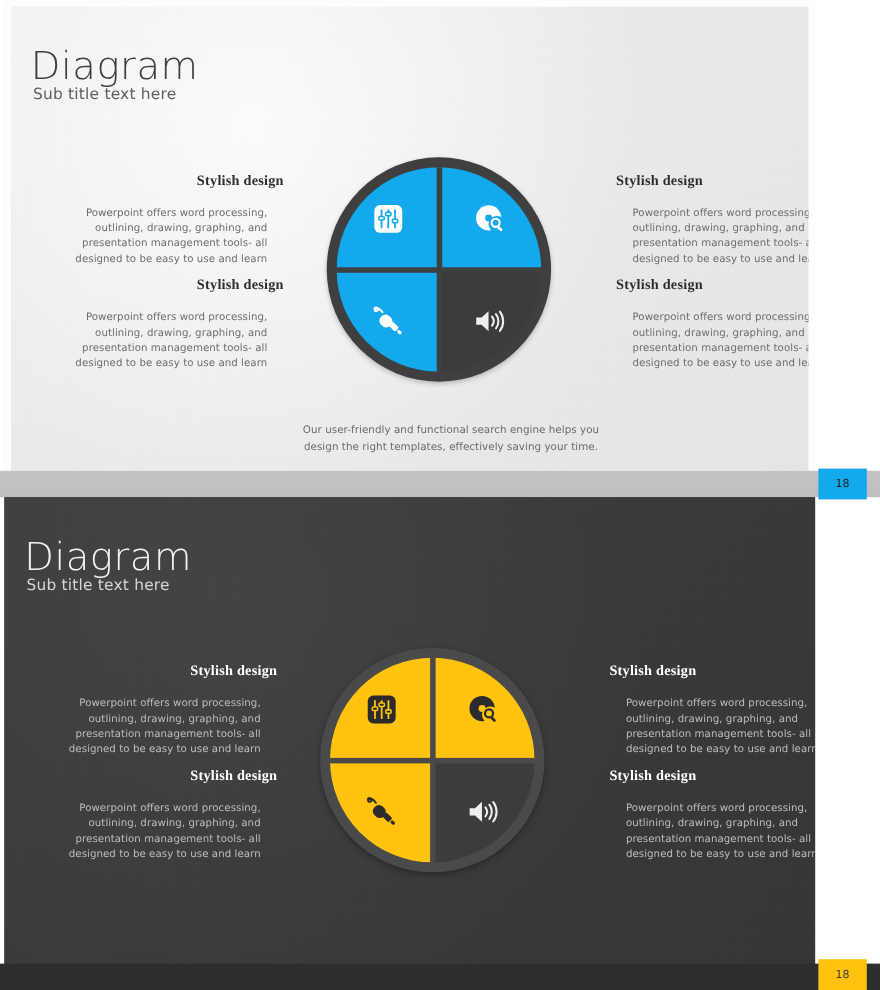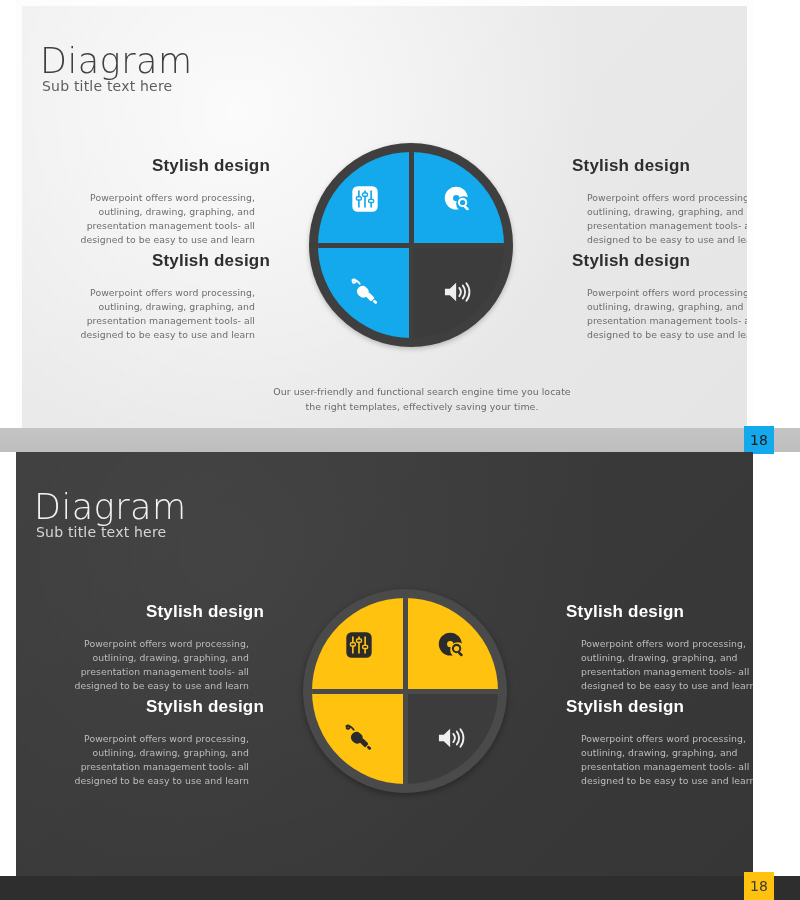--- a/index.html
+++ b/index.html
@@ -5,21 +5,21 @@
   html,body{margin:0;padding:0;}
   body{
     width:800px;height:900px;
     background:#ffffff;
     font-family:"Liberation Sans", sans-serif;
     overflow:hidden;
   }
   .deck{position:relative;width:800px;height:900px;}
 
   
-  .slide{position:absolute;left:16px;width:737px;overflow:hidden;}
+  .slide{position:absolute;left:4px;width:737px;overflow:hidden;}
   .slide.light{
     top:0;height:428px;
     background:#ebebeb;
     background-image:
       radial-gradient(circle at 30% 25%, rgba(255,255,255,.85), rgba(255,255,255,0) 60%),
       linear-gradient(135deg,#eeeeee 0%,#e6e6e6 100%);
     border-top:6px solid #fdfdfd;
     border-left:6px solid #fdfdfd;
     border-right:6px solid #fdfdfd;
     box-sizing:border-box;
@@ -52,22 +52,22 @@
     font-family:"DejaVu Sans", sans-serif;
   }
   .light .title{color:#3f3f3f;}
   .light .subtitle{color:#5e5e5e;}
   .dark .title{color:#f2f2f2;}
   .dark .subtitle{color:#d6d6d6;}
 
   
   .tblock{position:absolute;width:218px;}
   .tblock .head{
-    font-size:17px;font-weight:700;margin:0 0 5px 0;letter-spacing:.2px;
-    font-family:Liberation Sans, sans-serif;
+    font-size:13px;font-weight:700;margin:0 0 5px 0;letter-spacing:.2px;
+    font-family:Liberation Serif, serif;
   }
   .tblock .body{
     font-size:9.3px;line-height:1.52;margin:15px;letter-spacing:.05px;
     font-family:"DejaVu Sans", sans-serif;
   }
   .light .tblock .head{color:#2e2e2e;}
   .light .tblock .body{color:#6d6d6d;}
   .dark  .tblock .head{color:#ffffff;}
   .dark  .tblock .body{color:#bdbdbd;}
 
@@ -112,23 +112,23 @@
     font-size:9.4px;line-height:1.55;letter-spacing:.05px;
     font-family:"DejaVu Sans", sans-serif;
   }
   .light .caption{top:370px;color:#6a6a6a;}
 
   
   .footer{position:absolute;left:0;width:800px;}
   .footer.light-foot{top:428px;height:24px;background:linear-gradient(180deg,#c4c4c4,#bebebe);}
   .footer.dark-foot{top:876px;height:24px;background:#2e2e2e;}
   .pagebadge{
-    position:absolute;width:30px;height:28px;top:-2px;
+    position:absolute;width:44px;height:28px;top:-2px;
     display:flex;align-items:center;justify-content:center;
-    font-size:14px;font-family:"DejaVu Sans", sans-serif;text-align:center;
+    font-size:10px;font-family:"DejaVu Sans", sans-serif;text-align:center;
   }
   .light-foot .pagebadge{left:744px;background:#13a9ec;color:#1d1d1d;}
   .dark-foot  .pagebadge{left:744px;top:-4px;height:28px;background:#ffc20e;color:#3a3a3a;}
 </style>
 </head>
 <body>
 
 <div class="deck">
 
   <section class="slide light">
@@ -214,21 +214,21 @@
               </svg>
             </span>
           </div>
 
           <div class="sep-v"></div>
           <div class="sep-h"></div>
         </div>
       </div>
     </div>
 
-    <p class="caption">Our user-friendly and functional search engine time you locate the right templates, effectively saving your time.</p>
+    <p class="caption">Our user-friendly and functional search engine helps you design the right templates, effectively saving your time.</p>
   </section>
 
   <div class="footer light-foot">
     <div class="pagebadge">18</div>
   </div>
 
   <section class="slide dark">
     <div class="noise"></div>
 
     <h1 class="title">Diagram</h1>

